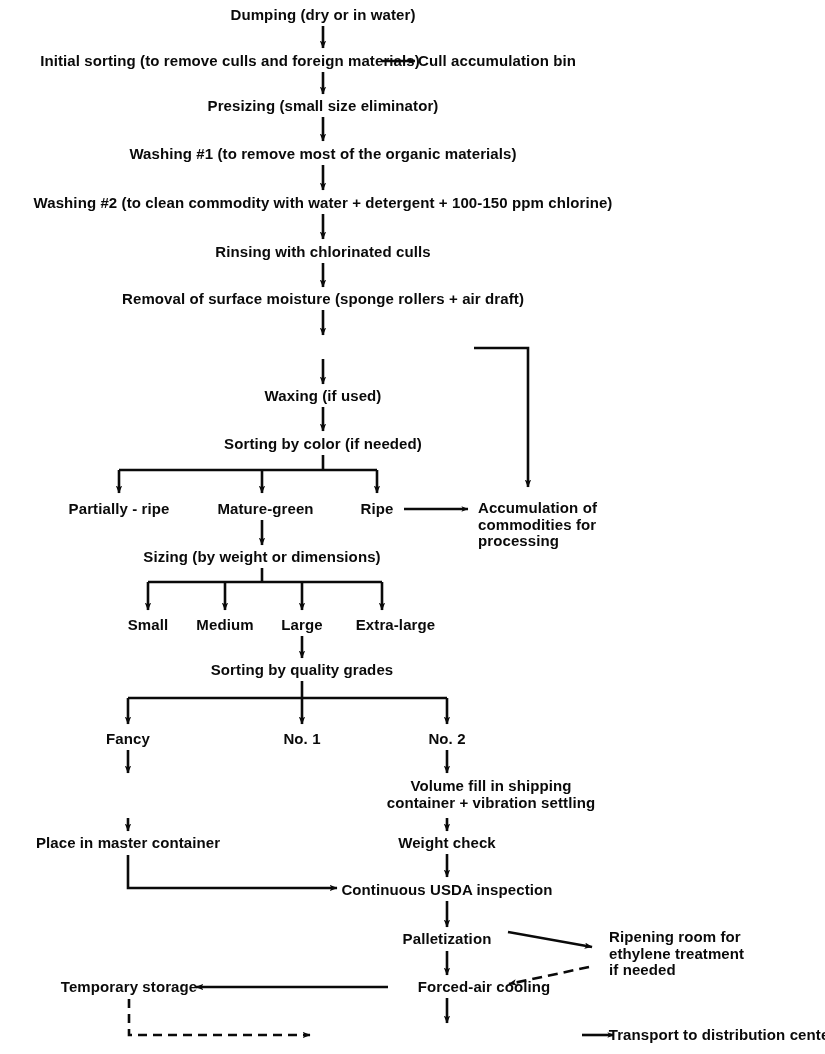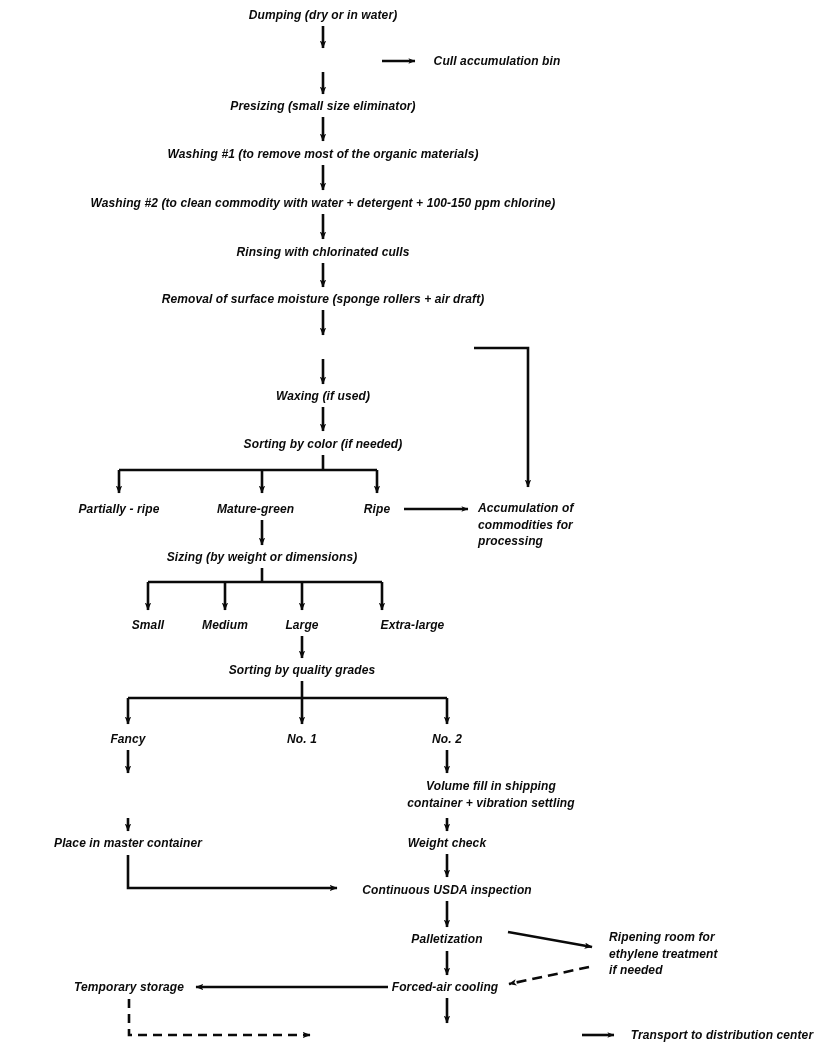--- a/index.html
+++ b/index.html
@@ -9,27 +9,26 @@
     height:1054px;
     background:#ffffff;
     overflow:hidden;
     font-family:"Liberation Sans","DejaVu Sans",sans-serif;
   }
   #flow-svg{position:absolute;left:0;top:0;width:825px;height:1054px;}
   .node-label{
     position:absolute;
     color:#0a0a0a;
     font-weight:bold;
-    font-size:12px;
+    font-size:15px;
     line-height:16.5px;
     letter-spacing:.1px;
     white-space:pre;
     transform:translate(-50%,-50%);
     text-align:center;
-    font-style:italic;
   }
   .node-label.left{
     transform:translate(0,-50%);
     text-align:left;
   }
   .node-label.multi{white-space:pre-line;}
 </style>
 </head>
 <body>
 
@@ -98,49 +97,50 @@
 
       <line x1="388" y1="987" x2="196" y2="987" marker-end="url(#ah)"></line>
 
       <path d="M129,999 L129,1035 L310,1035" stroke-dasharray="9 6" marker-end="url(#ah)"></path>
 
       <line x1="582" y1="1035" x2="614" y2="1035" marker-end="url(#ahs)"></line>
     </g>
   </svg>
 
   <div class="node-label" style="left:323px;top:15px;">Dumping (dry or in water)</div>
+  <div class="node-label" style="left:230px;top:61px;">Initial sorting (to remove culls and foreign materials)</div>
   <div class="node-label" style="left:497px;top:61px;">Cull accumulation bin</div>
   <div class="node-label" style="left:323px;top:106px;">Presizing (small size eliminator)</div>
   <div class="node-label" style="left:323px;top:154px;">Washing #1 (to remove most of the organic materials)</div>
   <div class="node-label" style="left:323px;top:203px;">Washing #2 (to clean commodity with water + detergent + 100-150 ppm chlorine)</div>
   <div class="node-label" style="left:323px;top:252px;">Rinsing with chlorinated culls</div>
   <div class="node-label" style="left:323px;top:299px;">Removal of surface moisture (sponge rollers + air draft)</div>
   <div class="node-label" style="left:323px;top:396px;">Waxing (if used)</div>
   <div class="node-label" style="left:323px;top:444px;">Sorting by color (if needed)</div>
   <div class="node-label" style="left:119px;top:509px;">Partially - ripe</div>
-  <div class="node-label" style="left:250px;top:509px;padding-left:11px;">Mature-green</div>
+  <div class="node-label" style="left:260px;top:509px;padding-left:11px;">Mature-green</div>
   <div class="node-label" style="left:377px;top:509px;">Ripe</div>
   <div class="node-label multi left" style="left:478px;top:525px;">Accumulation of
 commodities for
 processing</div>
   <div class="node-label" style="left:262px;top:557px;">Sizing (by weight or dimensions)</div>
   <div class="node-label" style="left:148px;top:625px;">Small</div>
   <div class="node-label" style="left:225px;top:625px;">Medium</div>
   <div class="node-label" style="left:302px;top:625px;">Large</div>
-  <div class="node-label" style="left:399px;top:625px;padding-left:27px;">Extra-large</div>
+  <div class="node-label" style="left:382px;top:625px;padding-left:27px;">Extra-large</div>
   <div class="node-label" style="left:302px;top:670px;">Sorting by quality grades</div>
   <div class="node-label" style="left:128px;top:739px;">Fancy</div>
   <div class="node-label" style="left:302px;top:739px;">No. 1</div>
   <div class="node-label" style="left:447px;top:739px;">No. 2</div>
   <div class="node-label multi" style="left:447px;top:794px;margin-left:44px;">Volume fill in shipping
 container + vibration settling</div>
   <div class="node-label" style="left:128px;top:843px;">Place in master container</div>
   <div class="node-label" style="left:447px;top:843px;">Weight check</div>
   <div class="node-label" style="left:447px;top:890px;">Continuous USDA inspection</div>
   <div class="node-label" style="left:447px;top:939px;">Palletization</div>
   <div class="node-label multi left" style="left:609px;top:954px;">Ripening room for
 ethylene treatment
 if needed</div>
   <div class="node-label" style="left:129px;top:987px;">Temporary storage</div>
-  <div class="node-label" style="left:425px;top:987px;padding-left:40px;">Forced-air cooling</div>
+  <div class="node-label" style="left:464px;top:987px;padding-left:40px;">Forced-air cooling</div>
   <div class="node-label" style="left:722px;top:1035px;">Transport to distribution center</div>
 
 </div>
 
 </body></html>

